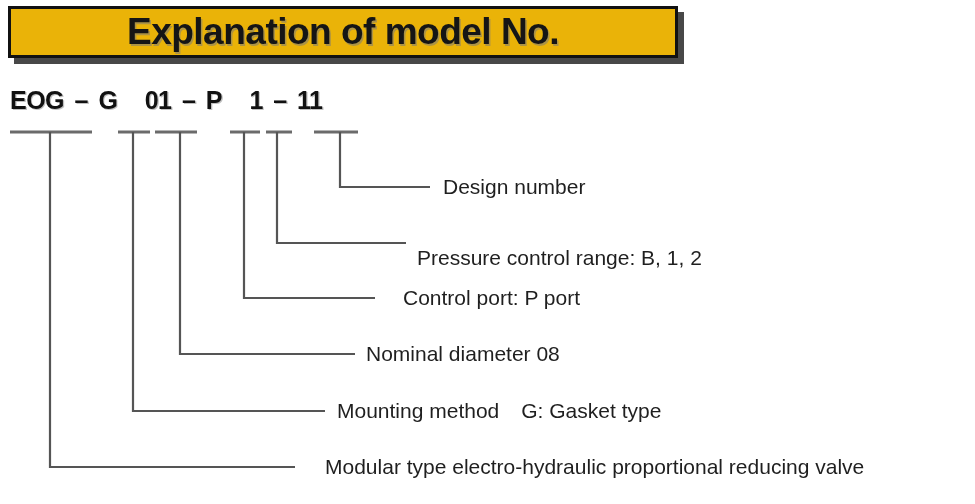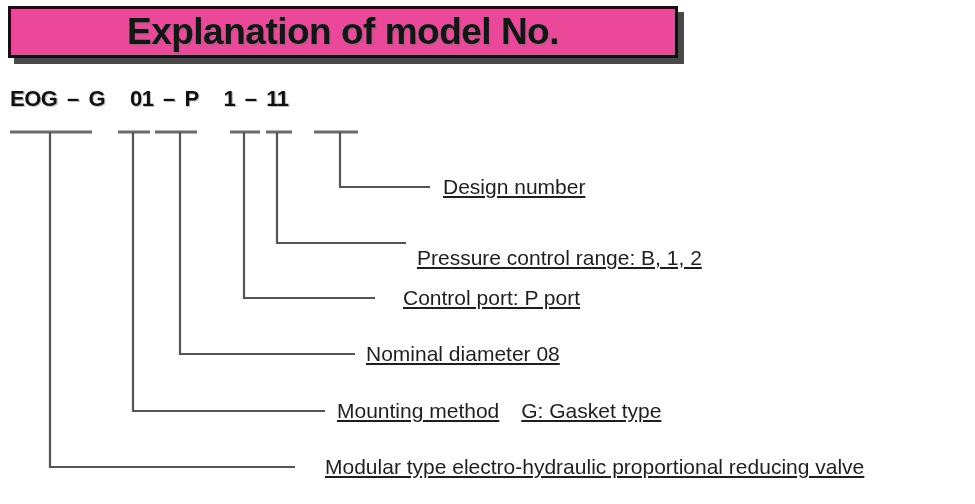--- a/index.html
+++ b/index.html
@@ -17,21 +17,21 @@
     color: #1a1a1a;
   }
 
   
   #title-banner {
     position: absolute;
     left: 8px;
     top: 6px;
     width: 670px;
     height: 52px;
-    background: #ec4899;
+    background: #eab308;
     border: 3px solid #111111;
     box-shadow: 6px 6px 0 0 rgba(20,20,20,0.78);
     box-sizing: border-box;
   }
   #title-text {
     position: absolute;
     left: 0;
     right: 0;
     top: 50%;
     transform: translateY(-50%);
@@ -44,21 +44,21 @@
     white-space: nowrap;
   }
 
   
   #model-code {
     position: absolute;
     left: 10px;
     top: 86px;
     height: 40px;
     white-space: nowrap;
-    font-size: 22px;
+    font-size: 25px;
     font-weight: bold;
     letter-spacing: -0.5px;
     color: #111111;
     text-shadow: 1.2px 1.2px 0 rgba(130,130,130,0.5);
     text-align: right;
   }
   #model-code .seg { display: inline-block; }
   #model-code .sep {
     display: inline-block;
     padding: 0 4px;
@@ -84,21 +84,20 @@
   }
 
   
   .callout-label {
     position: absolute;
     font-size: 21px;
     font-weight: normal;
     color: #1f1f1f;
     white-space: nowrap;
     line-height: 1;
-    text-decoration: underline;
   }
   .callout-label .gap { display: inline-block; width: 22px; }
 </style>
 </head>
 <body>
 
 <div id="title-banner">
   <div id="title-text">Explanation of model No.</div>
 </div>
 

